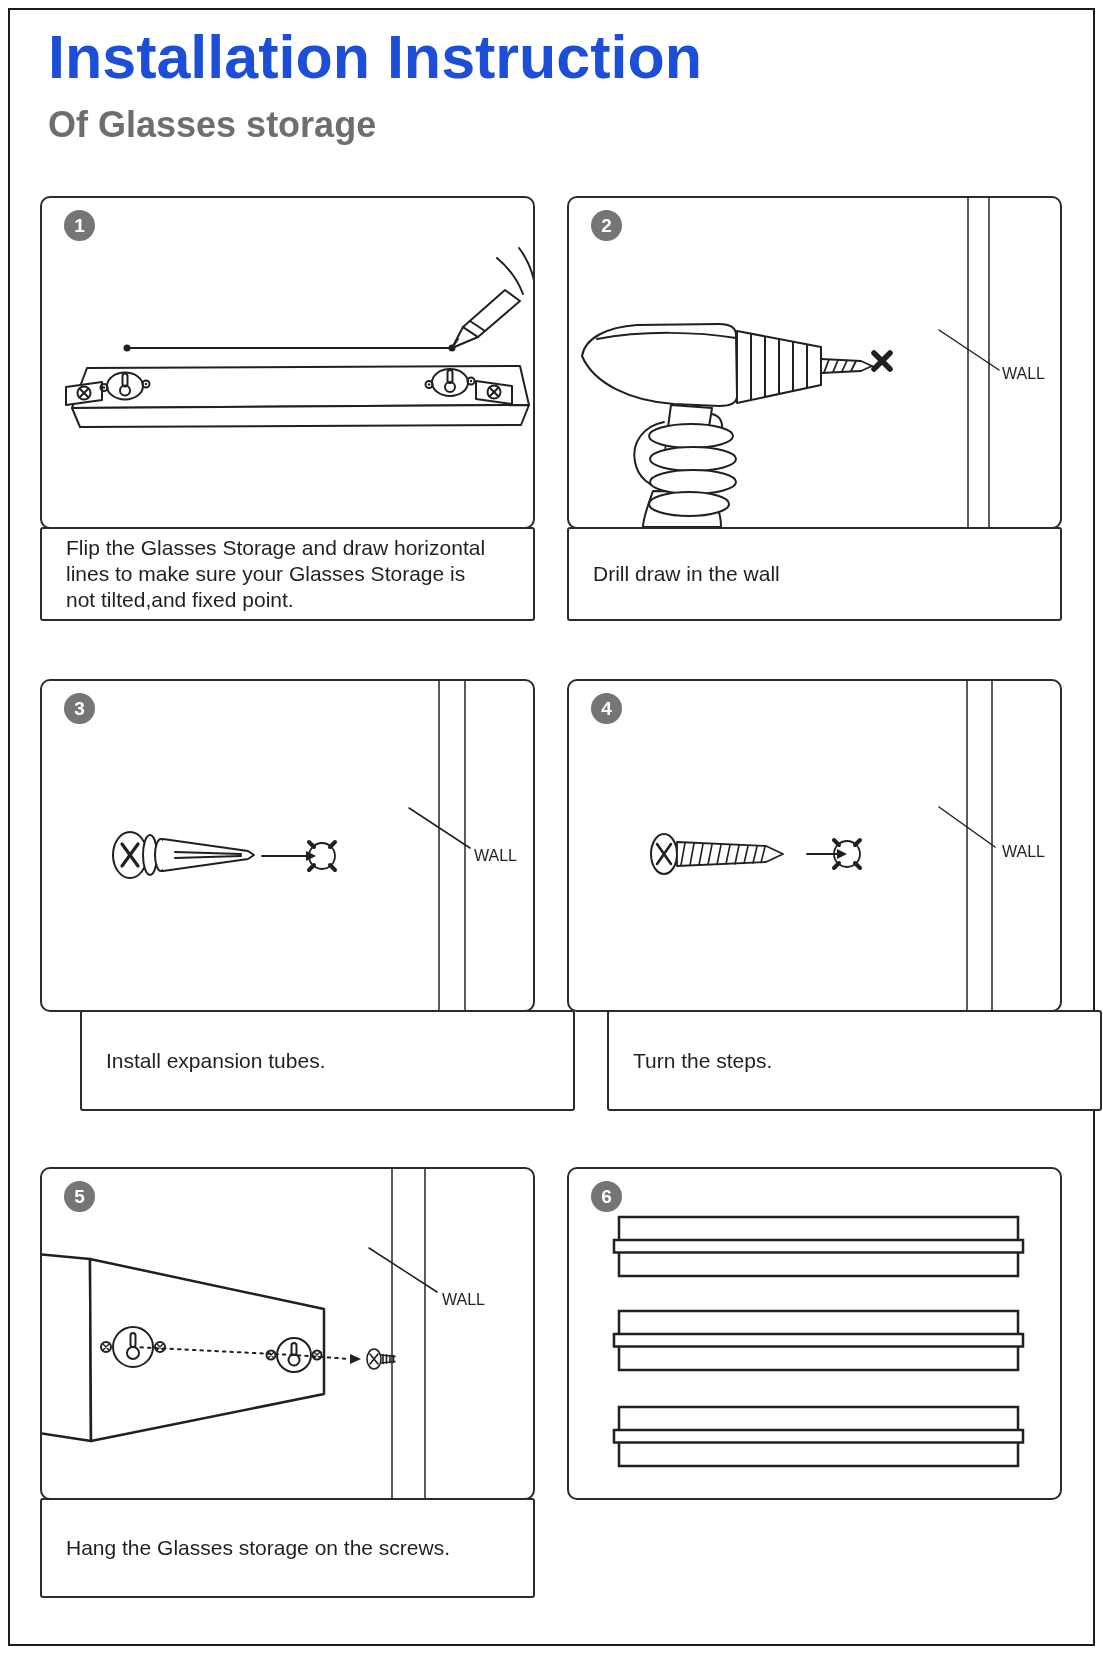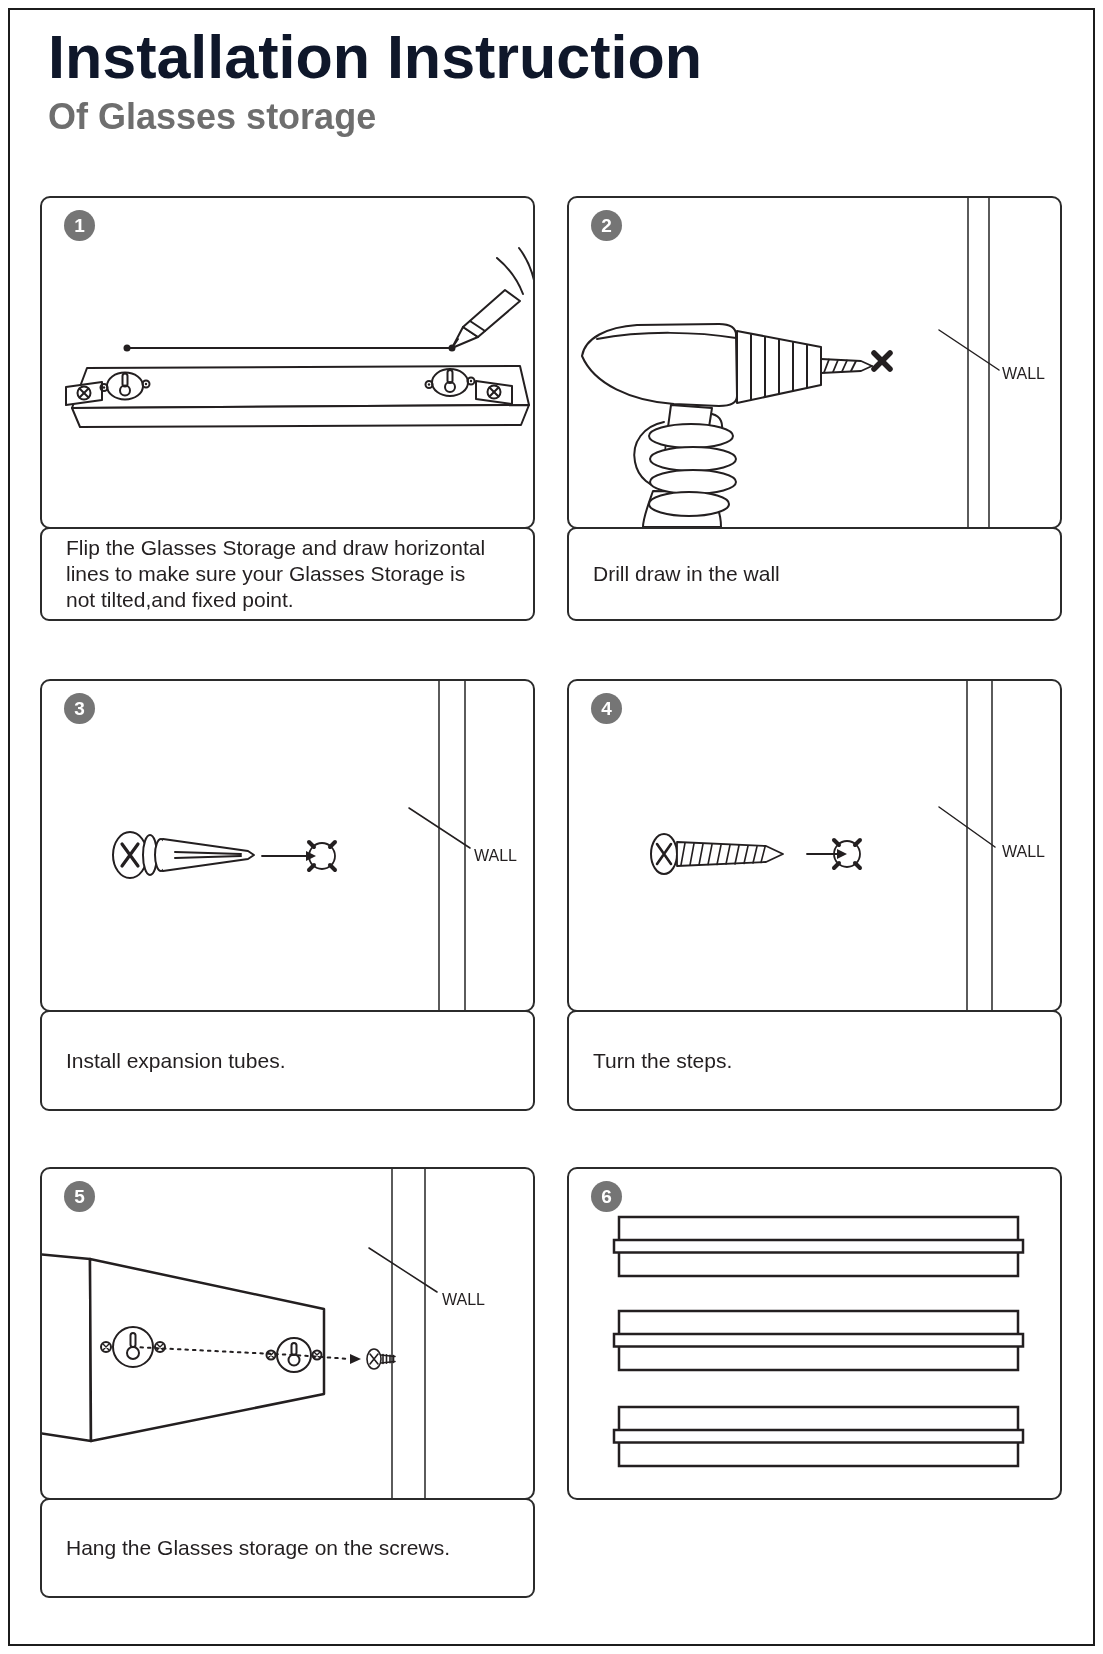--- a/index.html
+++ b/index.html
@@ -11,25 +11,25 @@
     color:#231f20;
     overflow:hidden;
   }
   .page-border{
     position:absolute;left:8px;top:8px;right:8px;bottom:8px;
     border:2px solid #1c1c1c;
     pointer-events:none;
   }
   .title{
     position:absolute;left:48px;top:22px;
-    font-size:61px;font-weight:900;color:#0f172a;
+    font-size:61px;font-weight:900;color:#1d4ed8;
     letter-spacing:0px;white-space:nowrap;
   }
   .subtitle{
-    position:absolute;left:48px;top:96px;
+    position:absolute;left:48px;top:104px;
     font-size:36px;font-weight:900;color:#6e6e6e;
     white-space:nowrap;
   }
   .panel{position:absolute;width:495px;}
   .p1{left:40px;  top:196px;}
   .p2{left:567px; top:196px;}
   .p3{left:40px;  top:679px;}
   .p4{left:567px; top:679px;}
   .p5{left:40px;  top:1167px;}
   .p6{left:567px; top:1167px;}
@@ -43,30 +43,30 @@
   .badge{
     position:absolute;left:22px;top:12px;
     width:31px;height:31px;border-radius:50%;
     background:#757575;color:#ffffff;
     font-size:19px;font-weight:bold;
     display:flex;align-items:center;justify-content:center;
     z-index:2;
   }
   .cap{
     width:449px;
-    border:2px solid #2b2b2b;border-radius:9px;
+    border:2px solid #2b2b2b;border-radius:3px;
     margin-top:-2px;
     background:#fff;
     padding:0 18px 0 24px;
     display:flex;align-items:center;
     font-size:21px;line-height:26px;color:#231f20;
     white-space:pre-line;
   }
   .cap-r1{height:90px;}
-  .cap-r2{height:97px;}
+  .cap-r2{height:97px;margin-left:40px;}
   .cap-r3{height:96px;}
   text.wall{
     font-family:"Liberation Sans", sans-serif;
     font-size:16px;fill:#231f20;
   }
 </style>
 </head>
 <body>
 
 <div class="page-border"></div>

